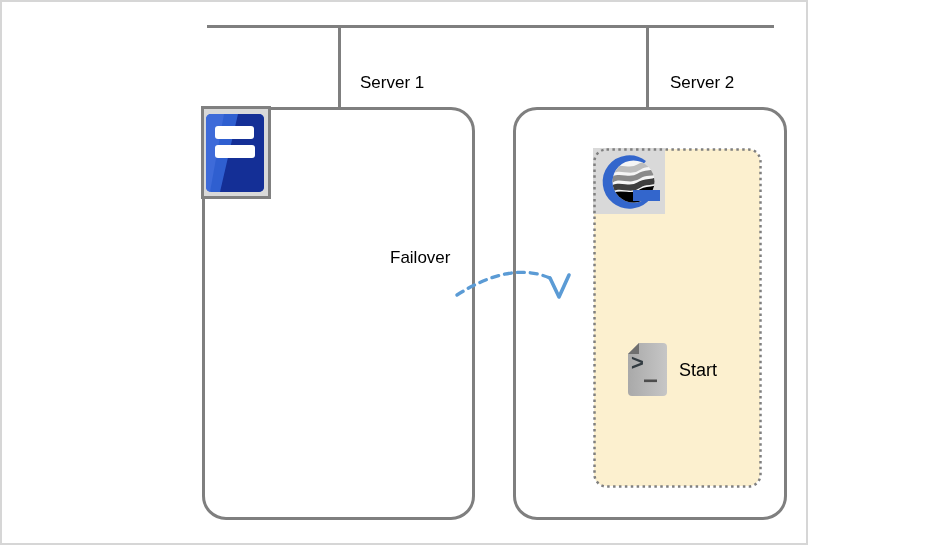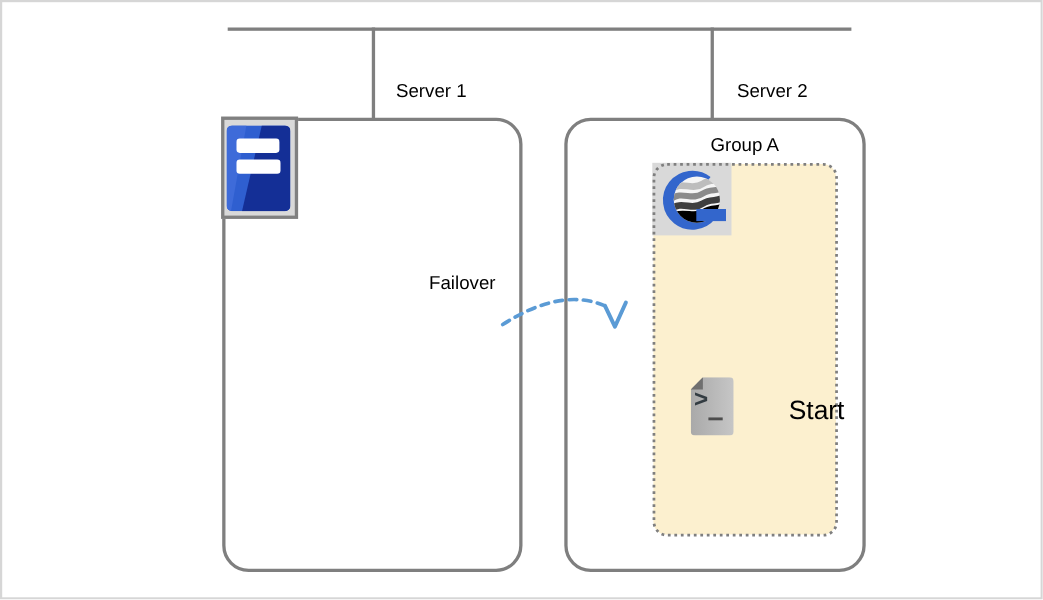--- a/index.html
+++ b/index.html
@@ -6,21 +6,21 @@
   *{box-sizing:border-box;}
   :root{
     --line:#7F7F7F;
     --canvas-border:#D6D6D6;
     --group-fill:#FCF0CF;
     --arrow:#5B9BD5;
     --icon-bg:#D9D9D9;
     --text:#000;
   }
   .stage{
-    position:relative;width:948px;height:545px;background:#fff;
+    position:relative;width:808px;height:545px;background:#fff;
     border:2px solid var(--canvas-border);
     font-family:"Liberation Sans","DejaVu Sans",sans-serif;
     color:var(--text);overflow:hidden;
   }
   .abs{position:absolute;}
   .hline{background:var(--line);height:3px;}
   .vline{background:var(--line);width:3px;}
   .label{font-size:17px;line-height:1.1;white-space:nowrap;}
   .server-box{
     border:3px solid var(--line);border-radius:24px;background:#fff;
@@ -81,21 +81,20 @@
         <path d="M16,53 C27,44 38,54 48,47 C55,42 62,46 66,41" fill="none" stroke="#000" stroke-width="11"></path>
       </g>
       <rect x="40" y="42" width="27" height="11" fill="#3366CC"></rect>
     </svg>
   </div>
 
   <svg class="abs" style="left:590px;top:145px;" width="172" height="343" viewBox="0 0 172 343">
     <rect x="2.5" y="2.5" width="166" height="337" rx="12" fill="none" stroke="#7F7F7F" stroke-width="2.5" stroke-dasharray="2.5 3.4"></rect>
   </svg>
 
-  <div class="abs label group-label" style="left:592px;top:121px;">Group A</div>
 
   <div class="abs label" style="left:388px;top:247px;text-align:right;">Failover</div>
 
   <svg class="abs" style="left:440px;top:250px;" width="140" height="60" viewBox="0 0 140 60">
     <path d="M15,43 Q70,8 110,27" fill="none" stroke="#5B9BD5" stroke-width="3.3" stroke-dasharray="7 6" stroke-linecap="round"></path>
     <path d="M108,26 L117,45 L127,23" fill="none" stroke="#5B9BD5" stroke-width="3.6" stroke-linecap="round" stroke-linejoin="round"></path>
   </svg>
 
   <div class="abs" style="left:626px;top:341px;width:39px;height:53px;">
     <svg width="39" height="53" viewBox="0 0 39 53">
@@ -105,15 +104,15 @@
           <stop offset="1" stop-color="#C6C6C6"></stop>
         </linearGradient>
       </defs>
       <path d="M11,0 L35,0 Q39,0 39,4 L39,49 Q39,53 35,53 L4,53 Q0,53 0,49 L0,11 Z" fill="url(#docGrad)"></path>
       <polygon points="11,0 11,11 0,11" fill="#6F6F6F"></polygon>
       <text x="3" y="27" font-family="'Liberation Sans','DejaVu Sans',sans-serif" font-size="22" font-weight="700" fill="#333C42">&gt;</text>
       <rect x="16" y="36.5" width="13" height="2.6" fill="#4D4D4D"></rect>
     </svg>
   </div>
 
-  <div class="abs label" style="left:715px;top:359px;font-size:24px;">Start</div>
+  <div class="abs label" style="left:677px;top:359px;font-size:18px;">Start</div>
 
 </div>
 
 </body></html>

